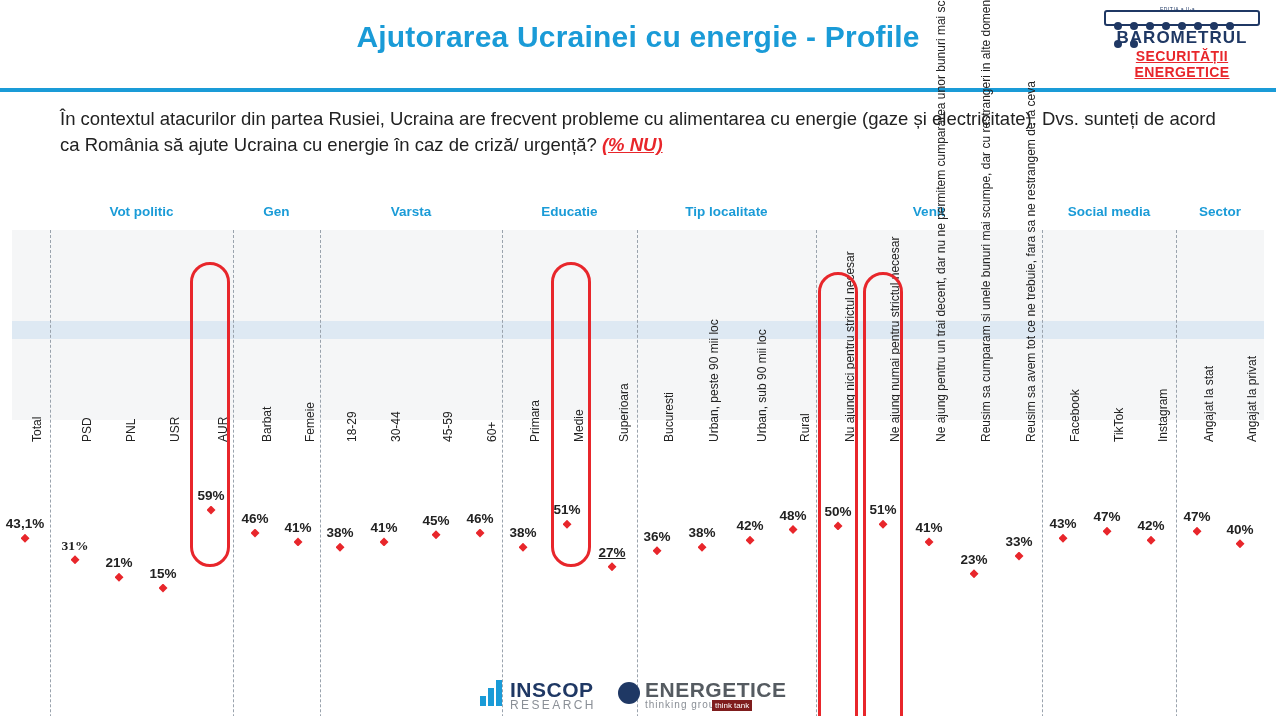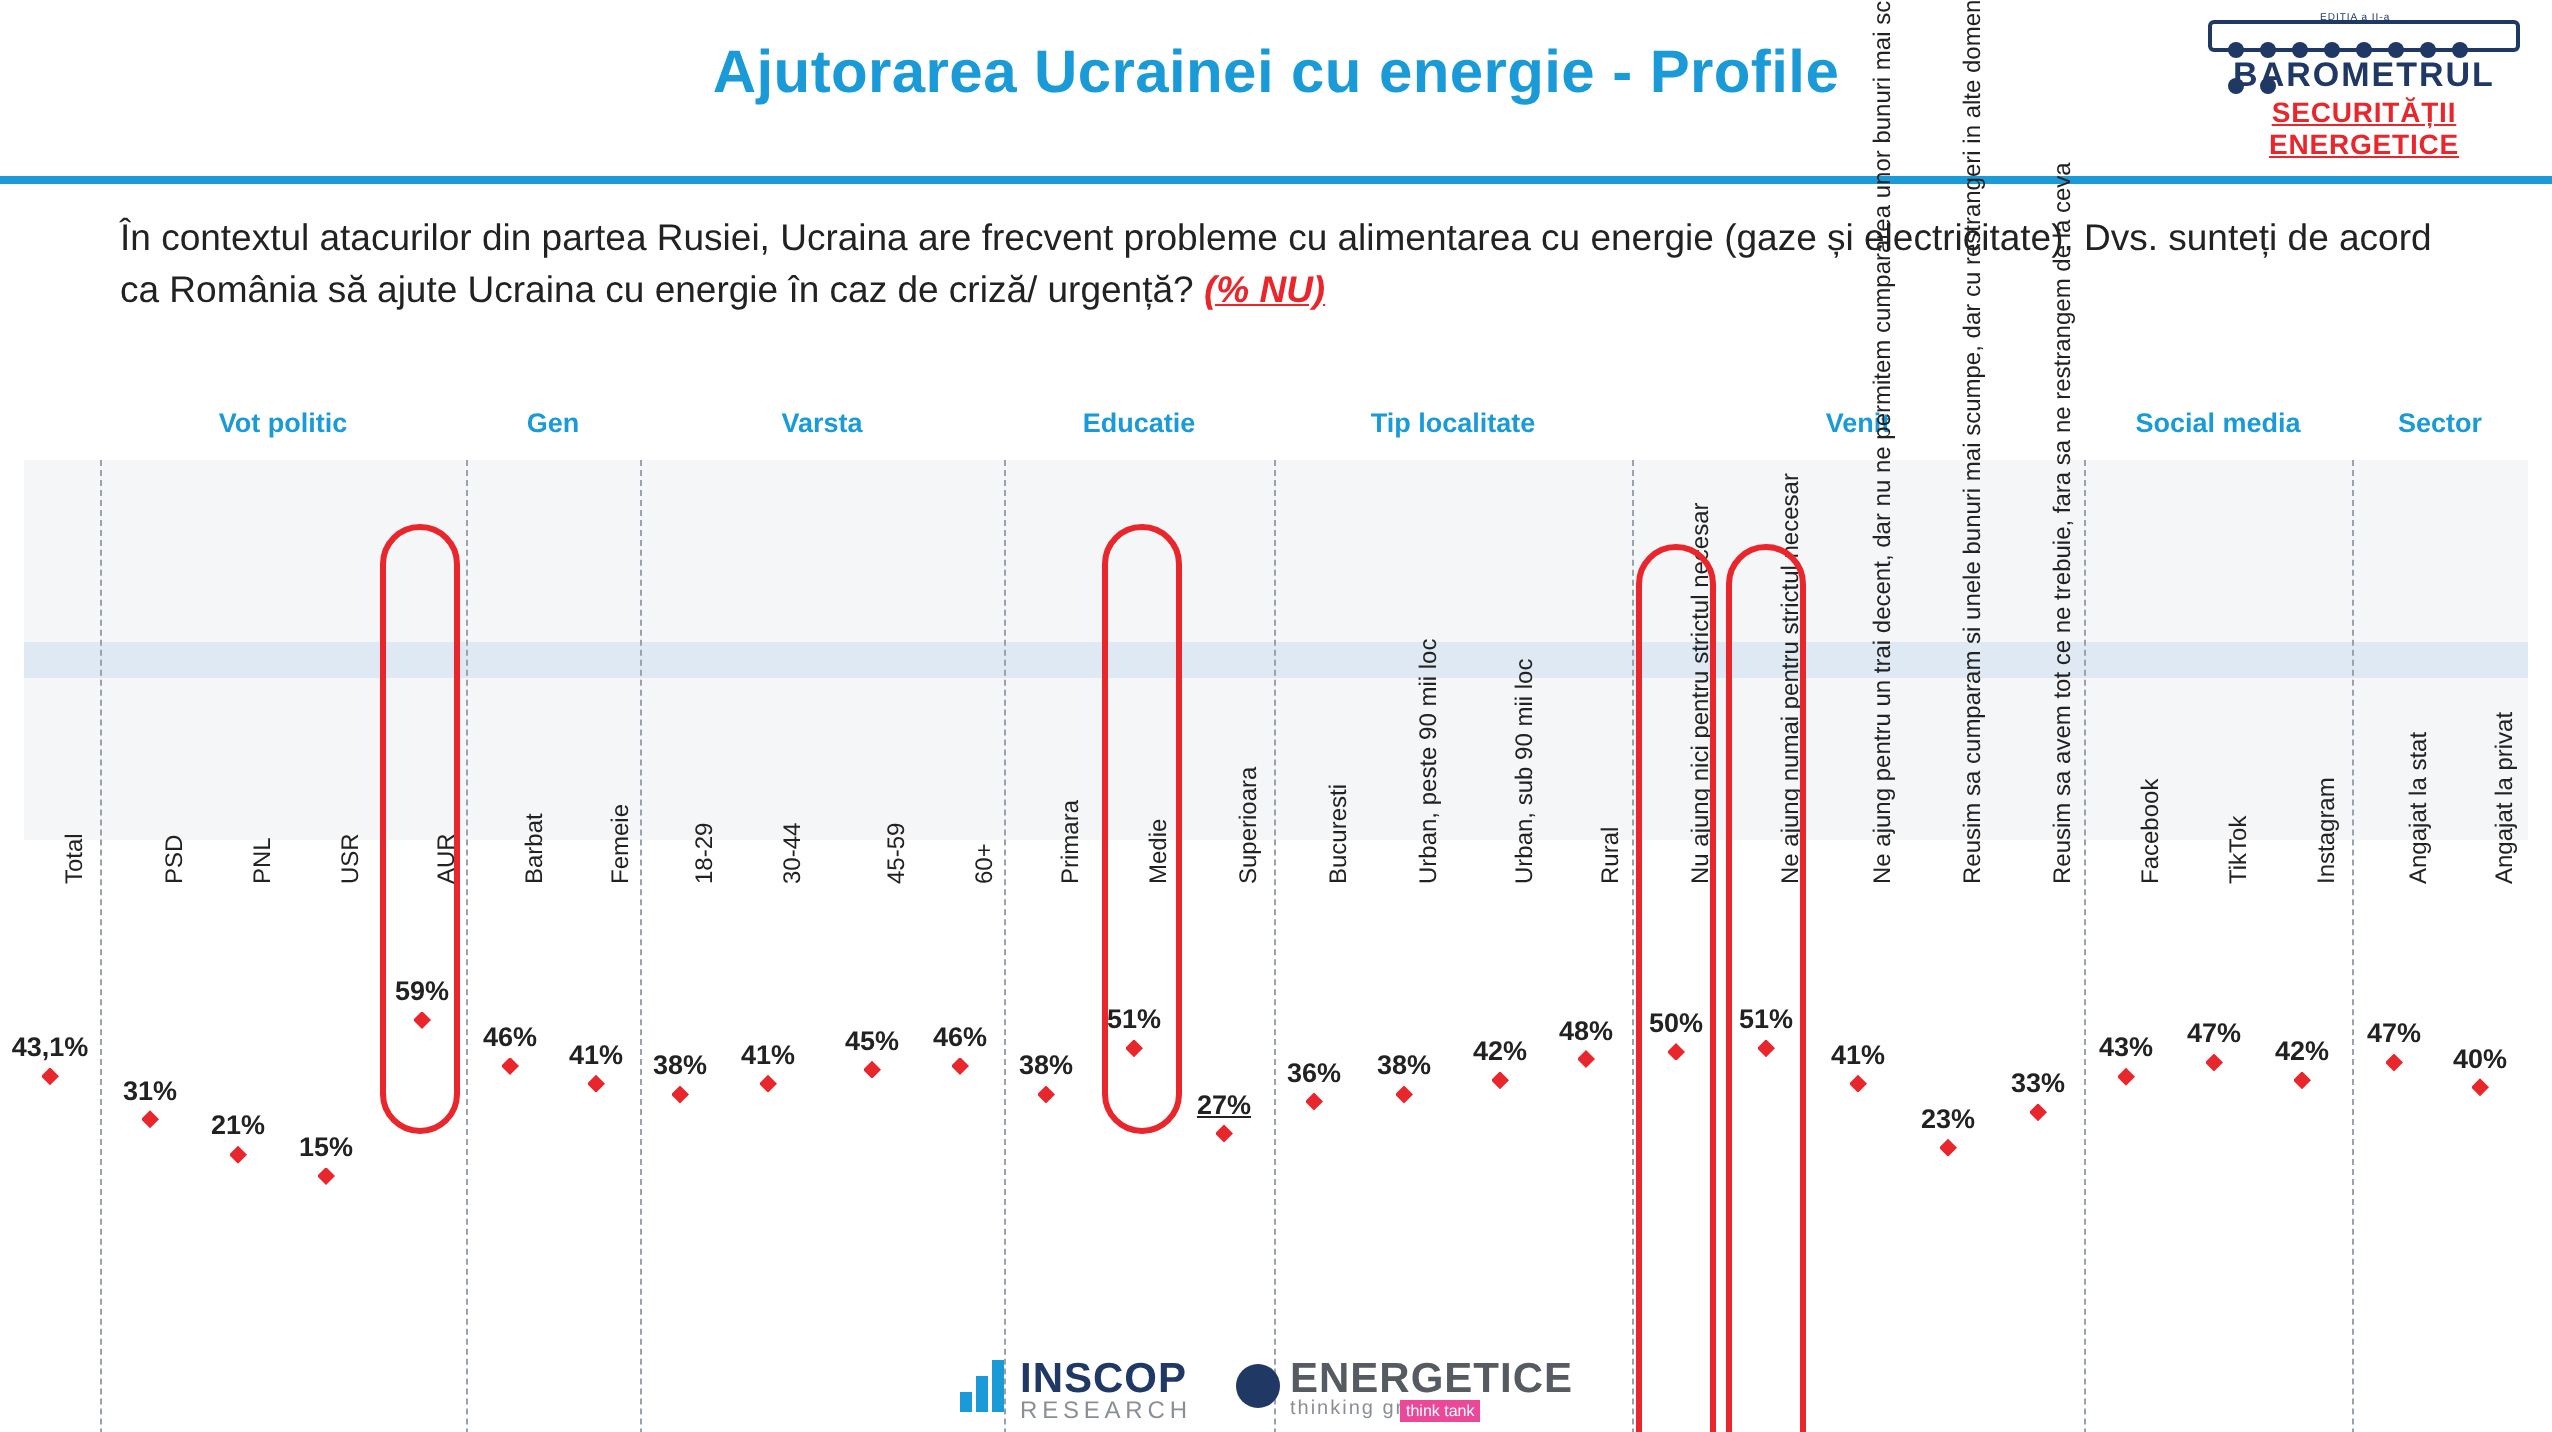--- a/index.html
+++ b/index.html
@@ -45,21 +45,21 @@
 
   
   .footer-logos{position:absolute;left:480px;top:678px;width:300px;height:38px;}
   .inscop-mark{position:absolute;left:0;top:2px;width:26px;height:26px;}
   .inscop-mark span{position:absolute;bottom:0;width:6px;background:#1a9bd7;}
   .inscop-t1{position:absolute;left:30px;top:0px;font-size:21px;font-weight:bold;color:#1f3864;letter-spacing:.5px;}
   .inscop-t2{position:absolute;left:30px;top:20px;font-size:12px;color:#8a8f96;letter-spacing:2.4px;}
   .strat-dot{position:absolute;left:138px;top:4px;width:22px;height:22px;border-radius:50%;background:#1f3864;}
   .strat-t1{position:absolute;left:165px;top:0px;font-size:21px;font-weight:bold;color:#555b61;letter-spacing:.5px;}
   .strat-t2{position:absolute;left:165px;top:21px;font-size:10px;color:#8a8f96;letter-spacing:1px;}
-  .strat-chip{position:absolute;left:220px;top:22px;font-size:8px;color:#fff;background:#ec4899;padding:1px 3px;text-align:right;}
+  .strat-chip{position:absolute;left:232px;top:22px;font-size:8px;color:#fff;background:#7f1d1d;padding:1px 3px;text-align:right;}
 </style>
 </head>
 <body>
 
 <div class="header">
   <div class="title">Ajutorarea Ucrainei cu energie - Profile</div>
   <div class="brand">
     <div class="bar-top">
       <div class="dots">
         <i></i><i></i><i></i><i></i><i></i><i></i><i></i><i></i><i></i><i></i>
@@ -95,21 +95,21 @@
       <div class="sep" style="left: 320px;"></div>
       <div class="sep" style="left: 502px;"></div>
       <div class="sep" style="left: 637px;"></div>
       <div class="sep" style="left: 816px;"></div>
       <div class="sep" style="left: 1042px;"></div>
       <div class="sep" style="left: 1176px;"></div>
       <div class="pt" style="left: 25px; top: 346.186px;"></div>
       <div class="vlabel" style="left: 25px; top: 324.186px;">43,1%</div>
       <div class="cat" style="left: 30px; top: 250px;">Total</div>
       <div class="pt" style="left: 75px; top: 367.636px;"></div>
-      <div class="vlabel" style="left: 75px; top: 345.636px;">31%</div>
+      <div class="vlabel" style="left: 75px; top: 345.636px; font-family: Liberation Serif, serif;">31%</div>
       <div class="cat" style="left: 80px; top: 250px;">PSD</div>
       <div class="pt" style="left: 119px; top: 385.364px;"></div>
       <div class="vlabel" style="left: 119px; top: 363.364px;">21%</div>
       <div class="cat" style="left: 124px; top: 250px;">PNL</div>
       <div class="pt" style="left: 163px; top: 396px;"></div>
       <div class="vlabel" style="left: 163px; top: 374px;">15%</div>
       <div class="cat" style="left: 168px; top: 250px;">USR</div>
       <div class="pt" style="left: 211px; top: 318px;"></div>
       <div class="vlabel" style="left: 211px; top: 296px;">59%</div>
       <div class="cat" style="left: 216px; top: 250px;">AUR</div>

